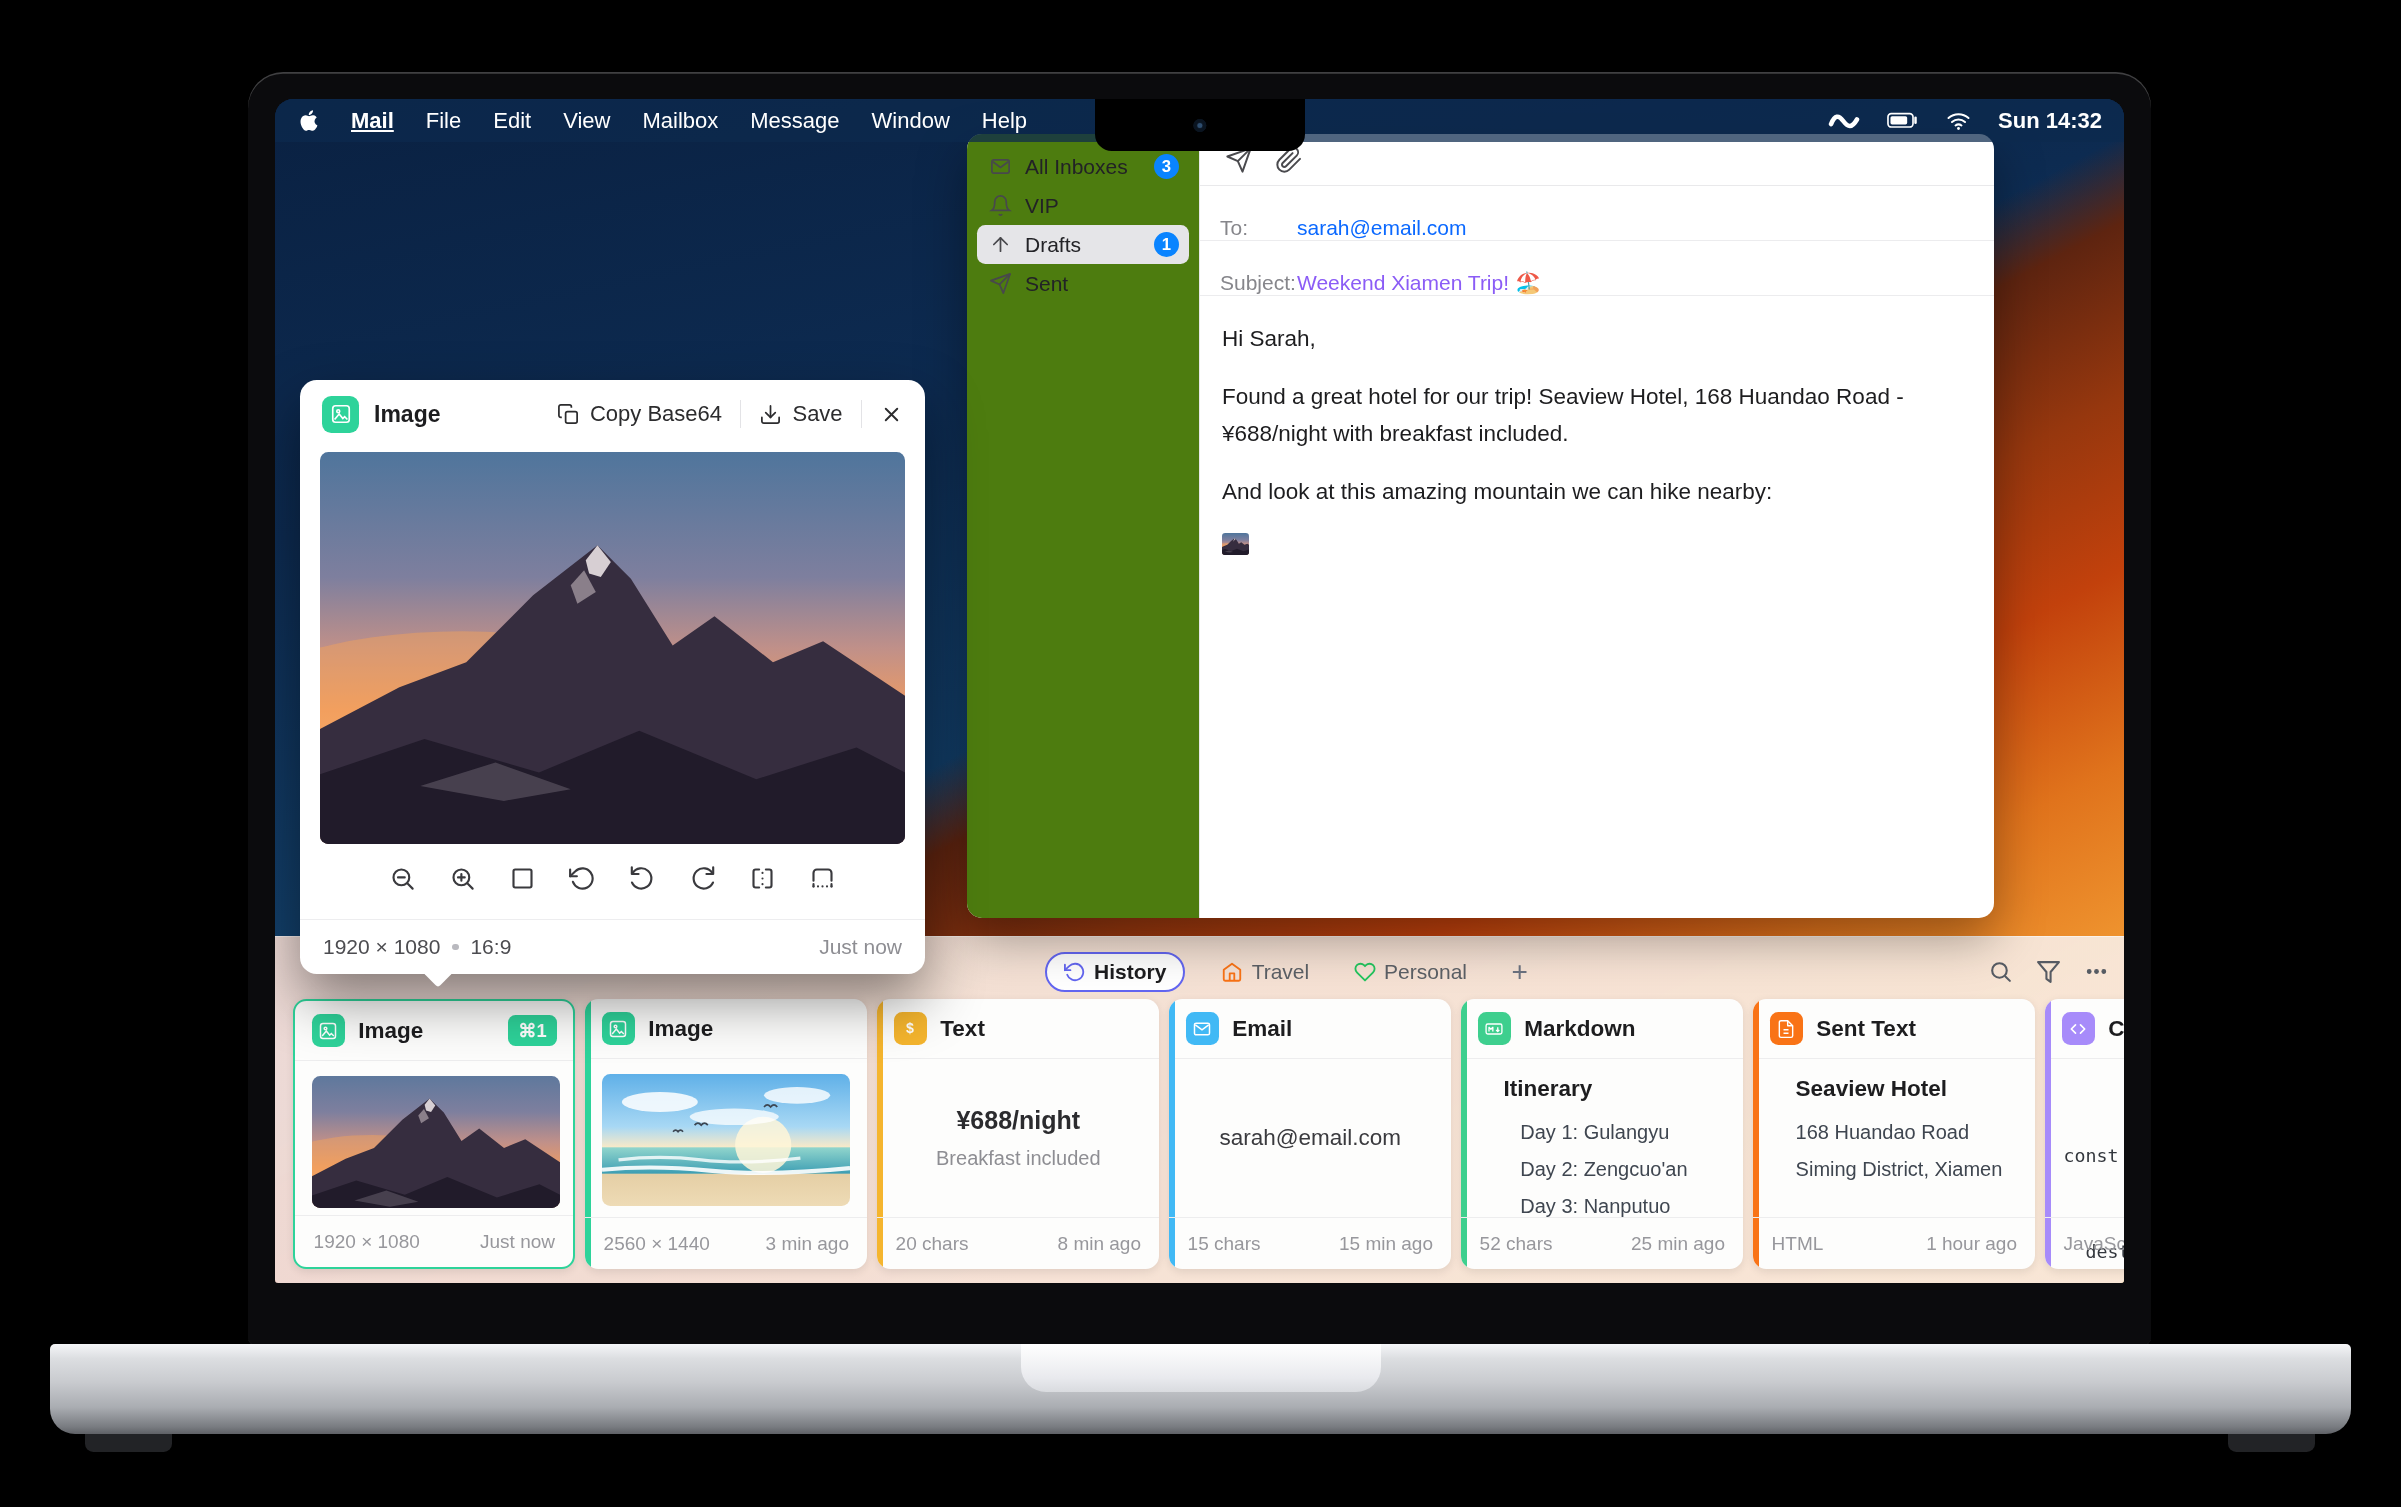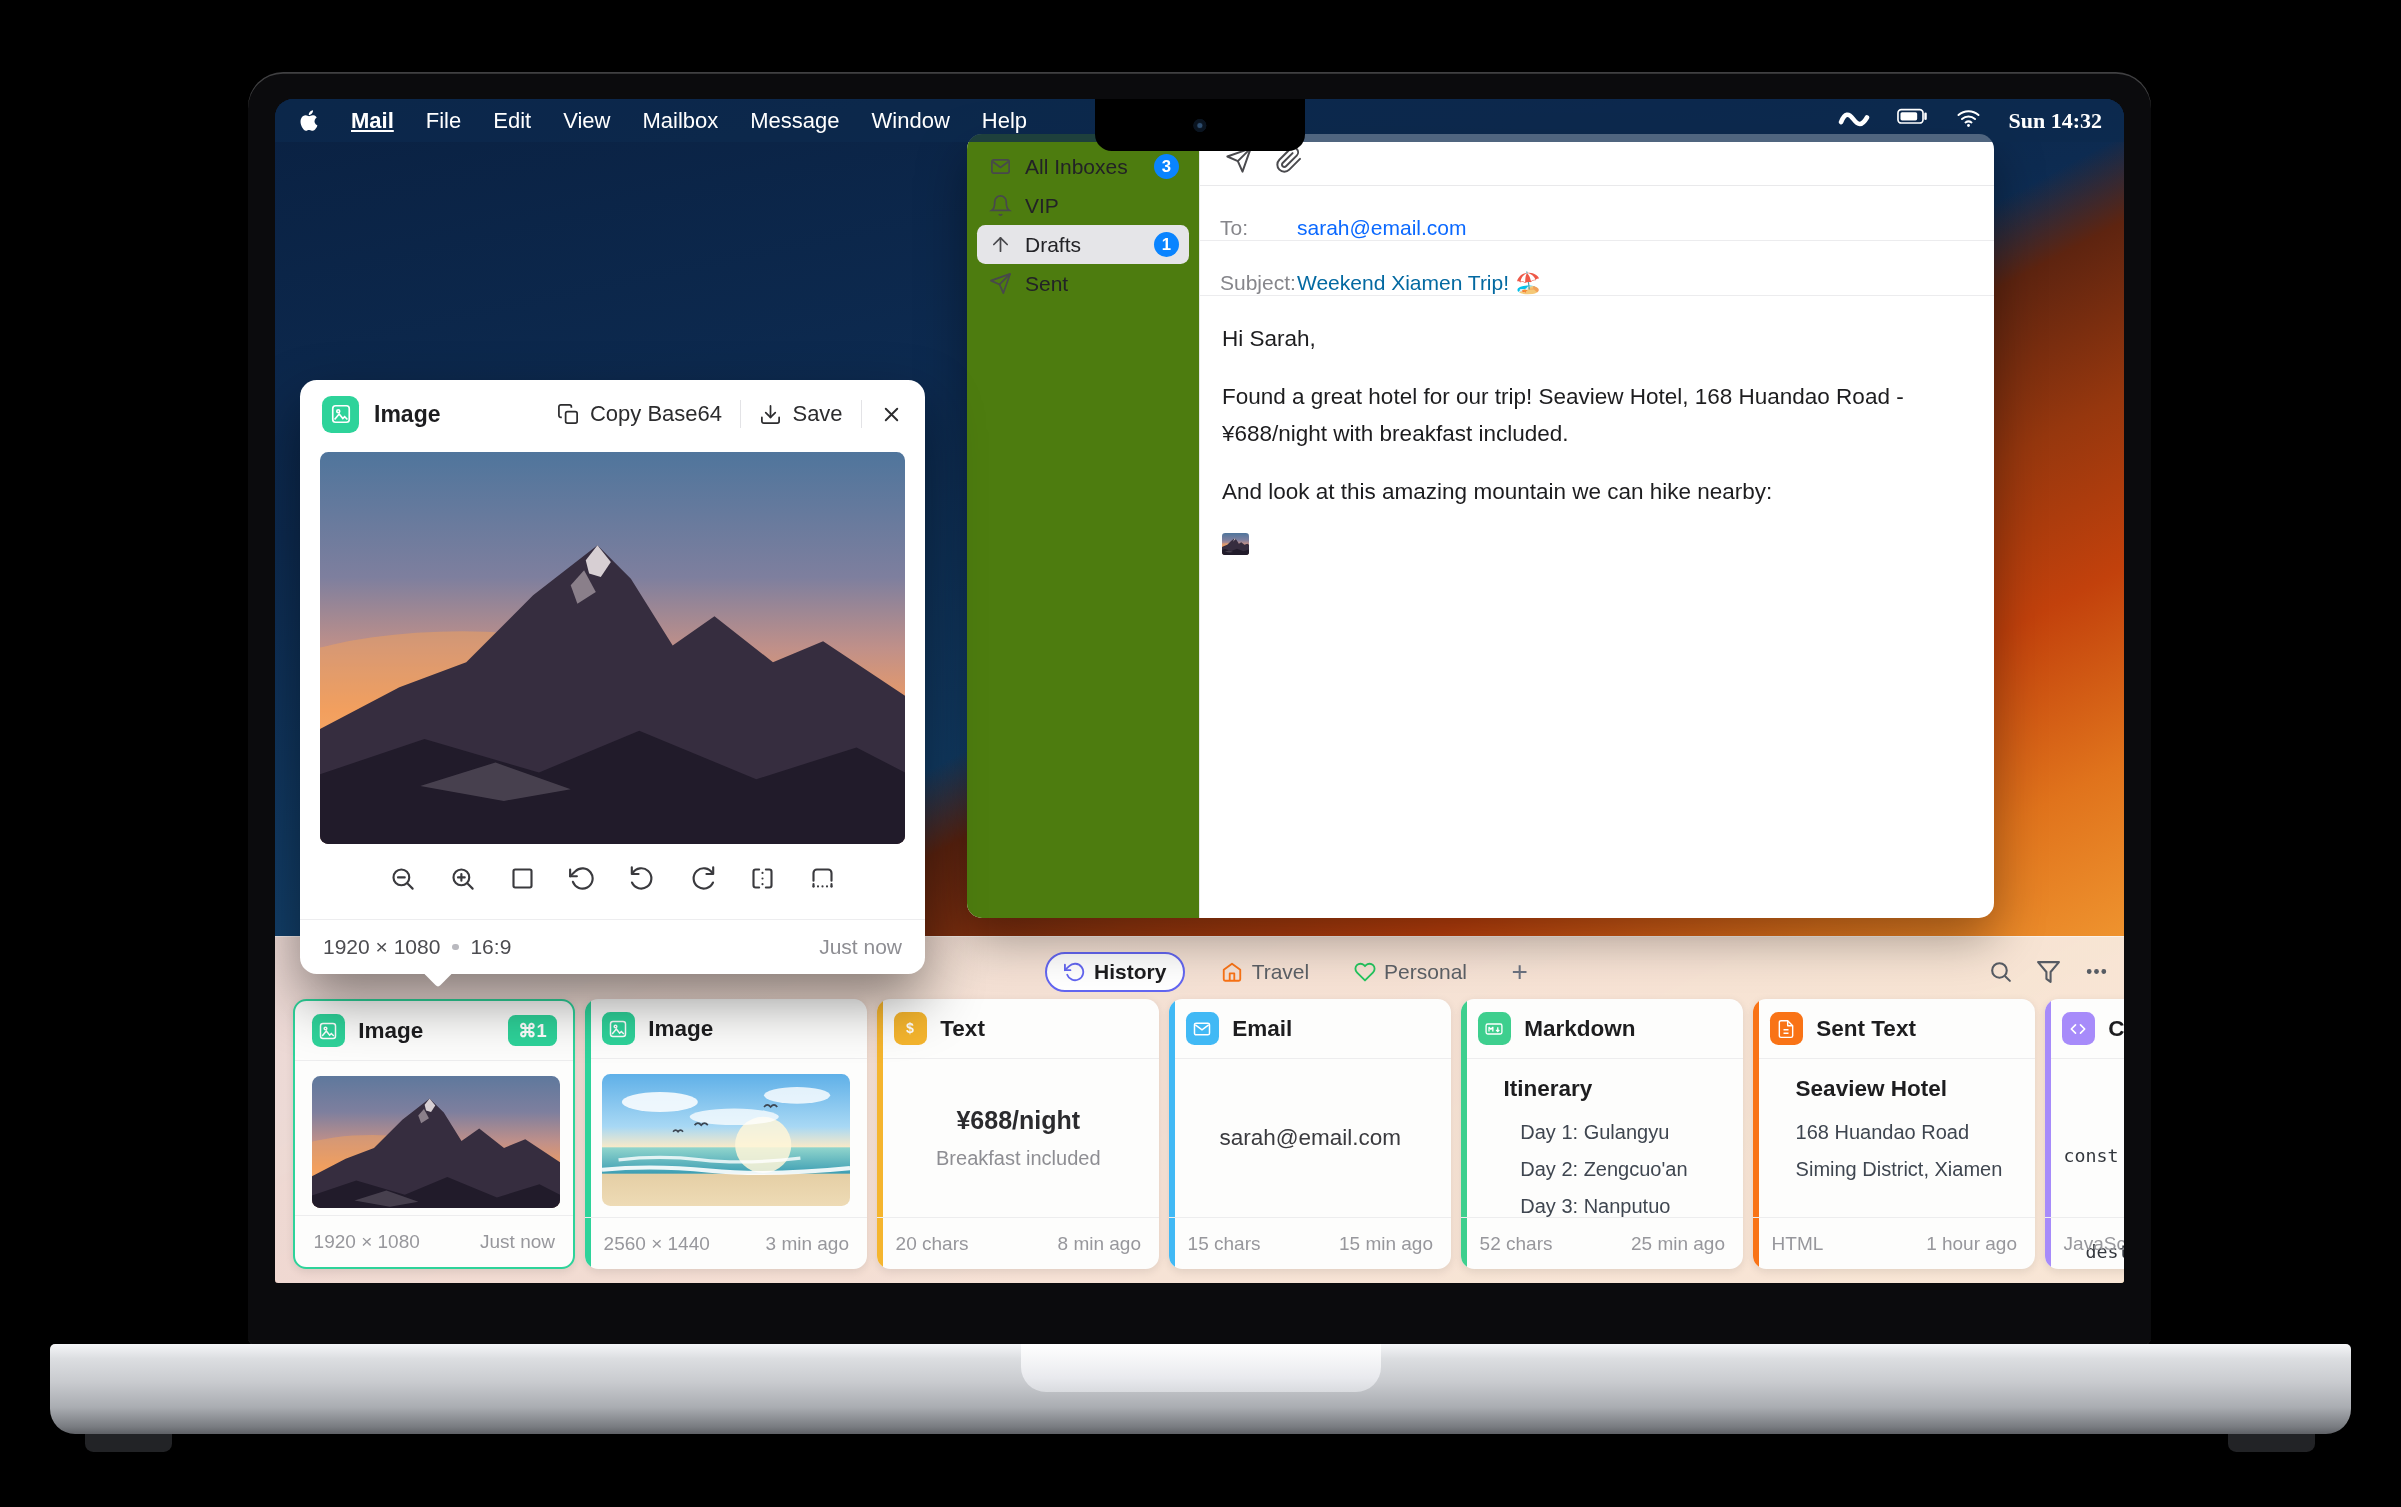--- a/index.html
+++ b/index.html
@@ -26,21 +26,21 @@
   .wallpaper { position:absolute; inset:0;
     background:
       linear-gradient(152deg, rgba(0,0,0,0) 47%, #5e2410 51%, #96370e 59%, #c2410c 67%, #e0731c 76%, #f29b33 86%, #f7bc55 96%),
       linear-gradient(168deg, #0a2142 0%, #0d2b51 28%, #123e68 52%, #175084 74%, #23639c 100%); }
 
   
   .menubar { position:absolute; left:0; top:0; width:100%; height:43px; display:flex; align-items:center;
              padding:0 22px; gap:32px; background:rgba(13,42,78,.72); color:#fff; font-size:22px; z-index:4; }
   .menubar .app-name { font-weight:bold;text-decoration:underline; }
   .menubar .spacer { flex:1; }
-  .mb-right { display:flex; gap:27px;font-family:Liberation Serif, serif; }
+  .mb-right { display:flex; align-items:center; gap:27px; }
   .mb-clock { font-weight:bold; font-size:22px; }
   .notch { position:absolute; left:50%; top:0; transform:translateX(-50%); width:210px; height:52px;
            background:#000; border-radius:0 0 16.7px 16.7px; z-index:5; }
   .camera { position:absolute; left:50%; top:20px; transform:translateX(-50%); width:13.3px; height:13.3px;
             border-radius:50%; background:#101c2c; box-shadow:inset 0 0 0 3.3px #0a1420; }
   .camera::after { content:""; position:absolute; left:4.2px; top:4.2px; width:5px; height:5px; border-radius:50%; background:#2e4d6e; }
 
   
   .mail-window { position:absolute; left:692px; top:35px; width:1027px; height:784px; background:#fff;
                  border-radius:15px; box-shadow:0 20px 50px rgba(0,0,0,.35); display:flex; overflow:hidden; z-index:3; }
@@ -51,21 +51,21 @@
   .sb-item svg { width:23px; height:23px; stroke:#48484c; flex-shrink:0; }
   .sb-badge { position:absolute; right:10px; width:25px; height:25px; border-radius:50%;
               background:var(--badge-blue,#0a84ff); color:#fff; font-size:16.7px; font-weight:bold;
               display:flex; align-items:center; justify-content:center; }
   .compose { flex:1; display:flex; flex-direction:column; min-width:0; }
   .cmp-toolbar { height:52px; display:flex; align-items:center; gap:22px; padding:0 25px; border-bottom:0.8px solid #e9e9eb; }
   .cmp-toolbar svg { width:28px; height:28px; stroke:#4a4a4e; }
   .cmp-row { display:flex; align-items:flex-end; min-height:55px; padding:0 20px; border-bottom:0.8px solid #ececee; font-size:21px; }
   .cmp-label { width:77px; color:#86868b; flex-shrink:0; }
   .cmp-to { color:var(--link-blue,#0b69ff); }
-  .cmp-subject { color:#0369a1; }
+  .cmp-subject { color:#8b5cf6; }
   .cmp-body { padding:25px 22px; font-size:22.5px; color:#1d1d1f; line-height:1.62; }
   .cmp-body p { margin-bottom:22px; max-width:784px; }
   .mini-thumb { width:27px; height:22px; border-radius:3.3px; overflow:hidden; display:block; margin-top:5px; }
 
   
   .popup { position:absolute; left:25px; top:281px; width:625px; height:594px; background:#fff; border-radius:16.7px;
            box-shadow:0 25px 58px rgba(0,0,0,.45); z-index:6; }
   .pp-header { height:68px; display:flex; align-items:center; padding:0 22px; gap:15px; }
   .type-icon { width:37px; height:37px; border-radius:9.2px; display:flex; align-items:center; justify-content:center;
                color:#fff; flex-shrink:0; }

